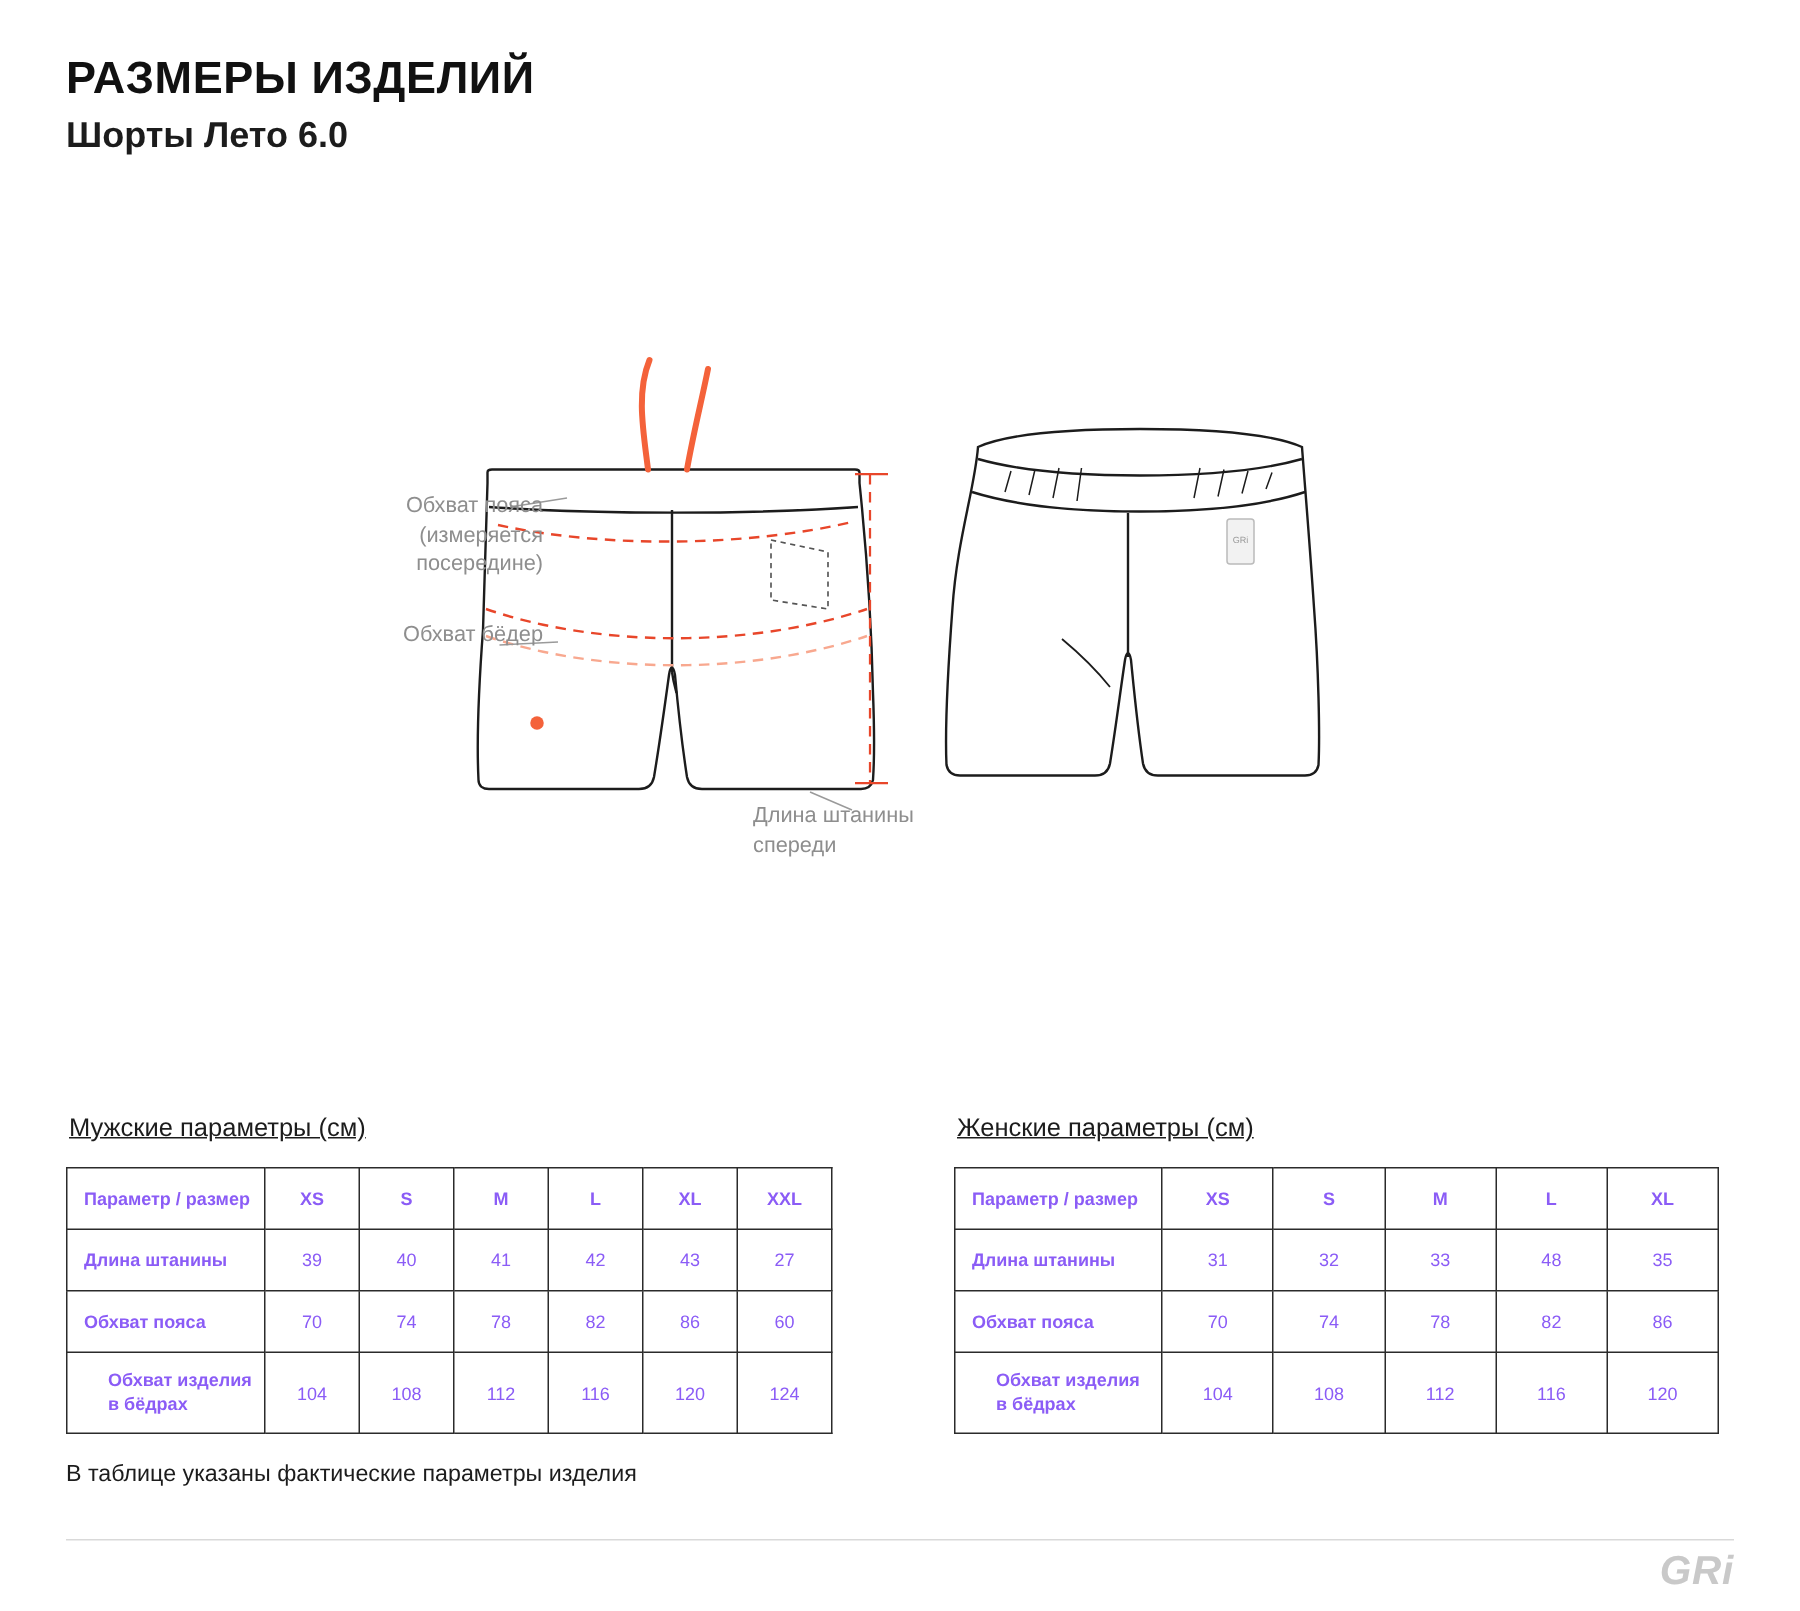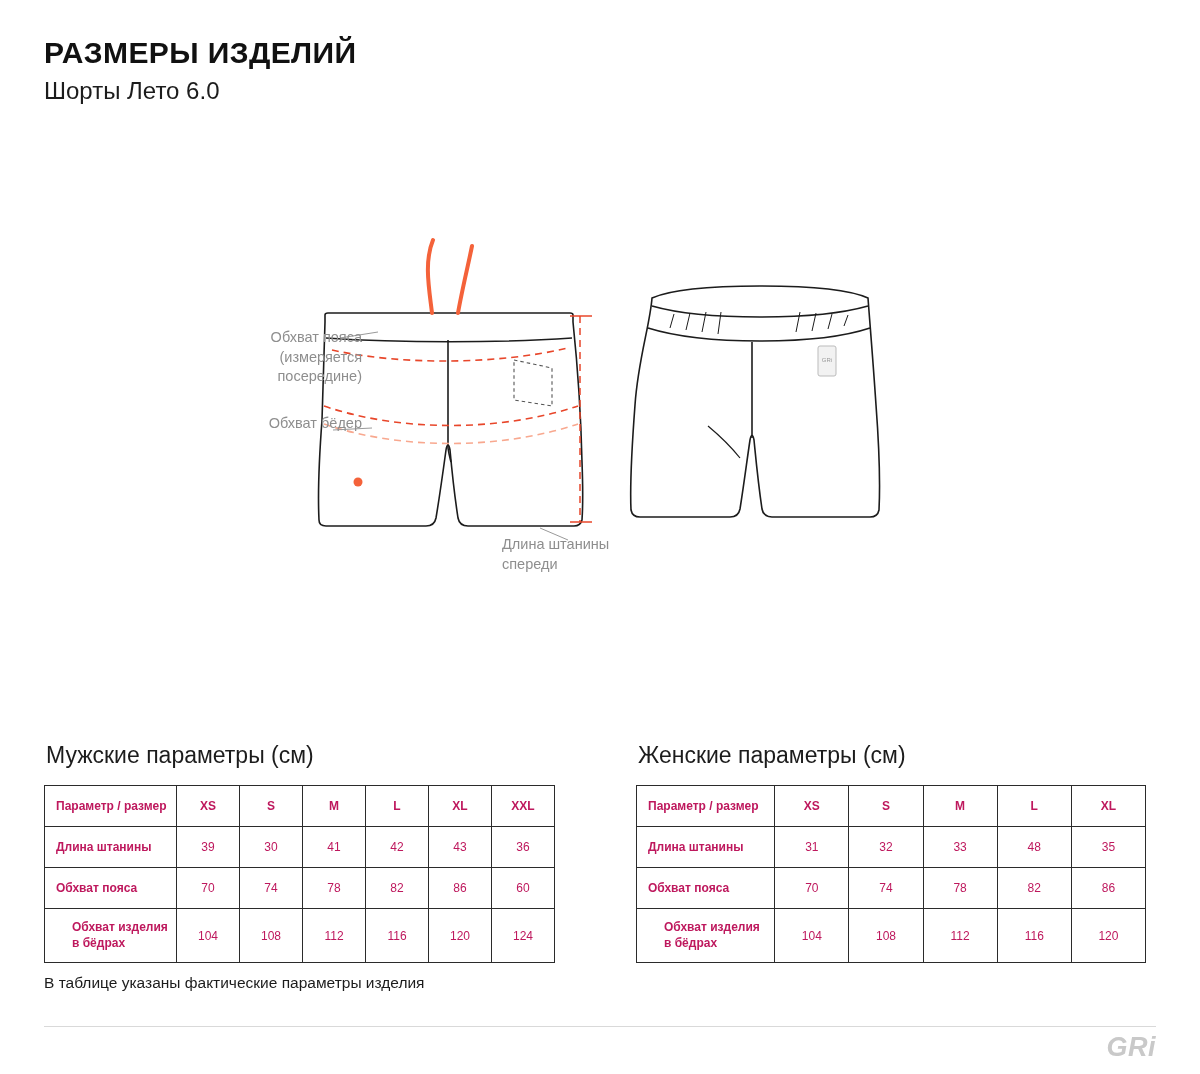--- a/index.html
+++ b/index.html
@@ -33,21 +33,21 @@
   .title {
     font-size: 30px;
     font-weight: bold;
     letter-spacing: 0.4px;
     color: #111111;
     margin: 0 0 8px 0;
     line-height: 1.1;
   }
   .subtitle {
     font-size: 24px;
-    font-weight: normal;
+    font-weight: bold;
     color: #1c1c1c;
     margin: 0;
     line-height: 1.2;
   }
 
   
   .illustration {
     position: absolute;
     left: 200px;
     top: 210px;
@@ -72,35 +72,36 @@
     position: absolute;
     left: 44px;
     top: 742px;
     width: 1112px;
   }
   .table-block { position: absolute; top: 0; }
   .table-block.men   { left: 0;    width: 510px; }
   .table-block.women { left: 592px; width: 510px; }
 
   .table-caption {
-    font-size: 23px;
+    font-size: 17px;
     color: #1c1c1c;
     margin: 0 0 16px 2px;
     font-weight: normal;
+    text-decoration: underline;
   }
 
   table {
     border-collapse: collapse;
     width: 100%;
     table-layout: fixed;
   }
   table td, table th {
     border: 1px solid #2b2b2b;
     font-size: 12px;
-    color: #be185d;
+    color: #8b5cf6;
     text-align: center;
     vertical-align: middle;
     padding: 0 4px;
     height: 41px;
     font-weight: normal;
   }
   table th.param-head,
   table td.param-cell {
     text-align: left;
     padding-left: 11px;
@@ -256,25 +257,25 @@
             <th class="size-head">M</th>
             <th class="size-head">L</th>
             <th class="size-head">XL</th>
             <th class="size-head">XXL</th>
           </tr>
         </thead>
         <tbody>
           <tr>
             <td class="param-cell">Длина штанины</td>
             <td>39</td>
-            <td>30</td>
+            <td>40</td>
             <td>41</td>
             <td>42</td>
             <td>43</td>
-            <td>36</td>
+            <td>27</td>
           </tr>
           <tr>
             <td class="param-cell">Обхват пояса</td>
             <td>70</td>
             <td>74</td>
             <td>78</td>
             <td>82</td>
             <td>86</td>
             <td>60</td>
           </tr>

